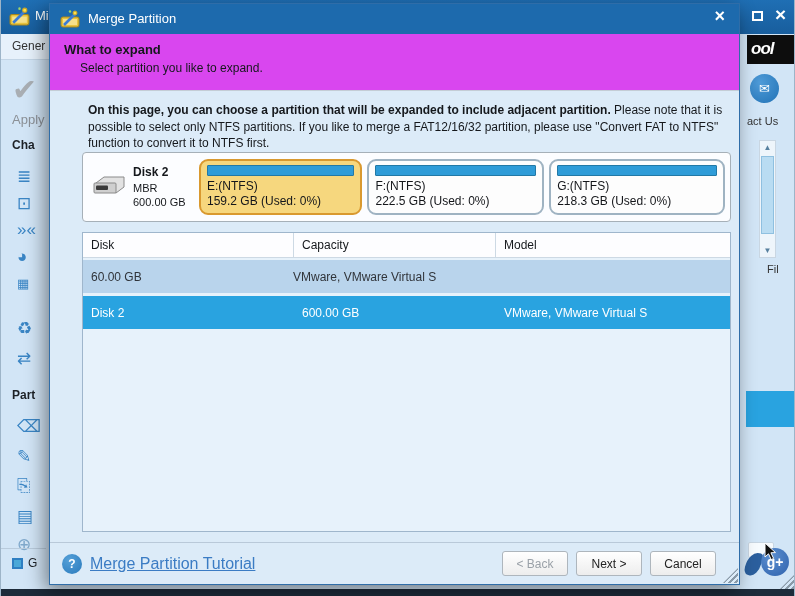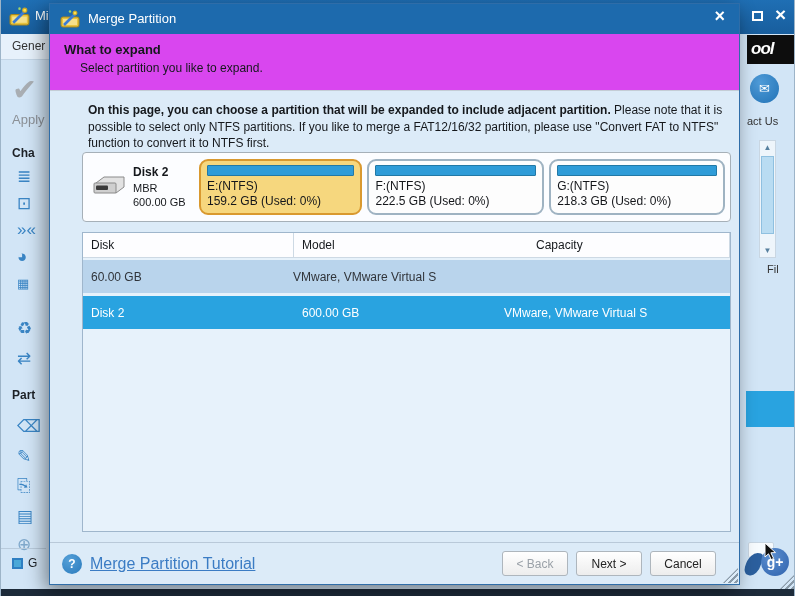--- a/index.html
+++ b/index.html
@@ -14,21 +14,21 @@
   .mw-title { position:absolute; left:34px; top:8px; color:#fff; font-size:13px; }
   .mw-restore { position:absolute; right:33px; top:11px; width:11px; height:10px;
     border:2px solid #fff; background:transparent; }
   .mw-close { position:absolute; right:10px; top:4px; color:#fff; font-size:19px; font-weight:bold; }
 
   .mw-left { position:absolute; left:0; top:34px; width:24px; height:556px; background:#d2e5f6; }
   .mw-menu-tab { position:absolute; left:0; top:0; width:48px; height:26px; background:#e7f1fb;
     border-bottom:1px solid #c3d5e6; color:#333; font-size:12px; padding:5px 0 0 11px; }
   .mw-apply-glyph { position:absolute; left:11px; top:38px; font-size:30px; color:#a9aeb3; }
   .mw-apply-label { position:absolute; left:11px; top:78px; font-size:13px; color:#8b9096; }
-  .mw-sec1 { position:absolute; left:11px; top:112px; font-size:12px; font-weight:bold; color:#1d2126; }
+  .mw-sec1 { position:absolute; left:11px; top:104px; font-size:12px; font-weight:bold; color:#1d2126; }
   .mw-sec2 { position:absolute; left:11px; top:354px; font-size:12px; font-weight:bold; color:#1d2126; }
   .mw-ic { position:absolute; left:16px; width:30px; font-size:17px; color:#3a85c4; }
   .li1{top:132px}.li2{top:159px}.li3{top:186px}.li4{top:213px}.li5{top:242px;font-size:13px}
   .li6{top:284px}.li7{top:314px}
   .pi1{top:382px}.pi2{top:412px}.pi3{top:442px}.pi4{top:472px}.pi5{top:500px;color:#7fa8cb}
   .mw-left-sep { position:absolute; left:0; top:514px; width:45px; border-top:1px solid #b9cbdc; }
   .mw-legend { position:absolute; left:11px; top:522px; display:flex; align-items:center; gap:5px; }
   .mw-legend-sq { width:11px; height:11px; background:#4aa8d8; border:2px solid #2e7fc2; }
   .mw-legend-label { font-size:12px; color:#1d2126; }
 
@@ -234,22 +234,22 @@
         <div class="part" style="flex-grow:218">
           <div class="part-bar"></div>
           <div class="part-label">G:(NTFS)</div>
           <div class="part-info">218.3 GB (Used: 0%)</div>
         </div>
       </div>
 
       <div class="tbl">
         <div class="tbl-head">
           <div class="th c1">Disk</div>
+          <div class="th c2">Capacity</div>
           <div class="th c3">Model</div>
-          <div class="th c2">Capacity</div>
         </div>
         <div class="tbl-row row-alt">
           <div class="td c2">60.00 GB</div>
           <div class="td c3">VMware, VMware Virtual S</div>
         </div>
         <div class="tbl-row row-selected">
           <div class="td c1">Disk 2</div>
           <div class="td c2">600.00 GB</div>
           <div class="td c3">VMware, VMware Virtual S</div>
         </div>

